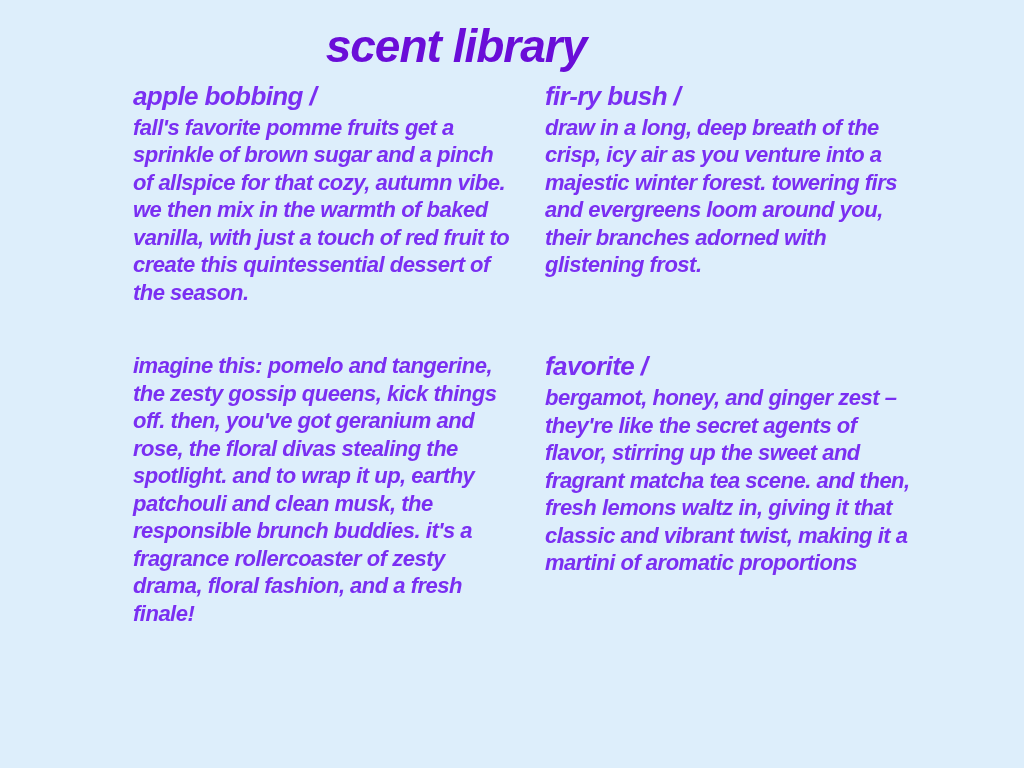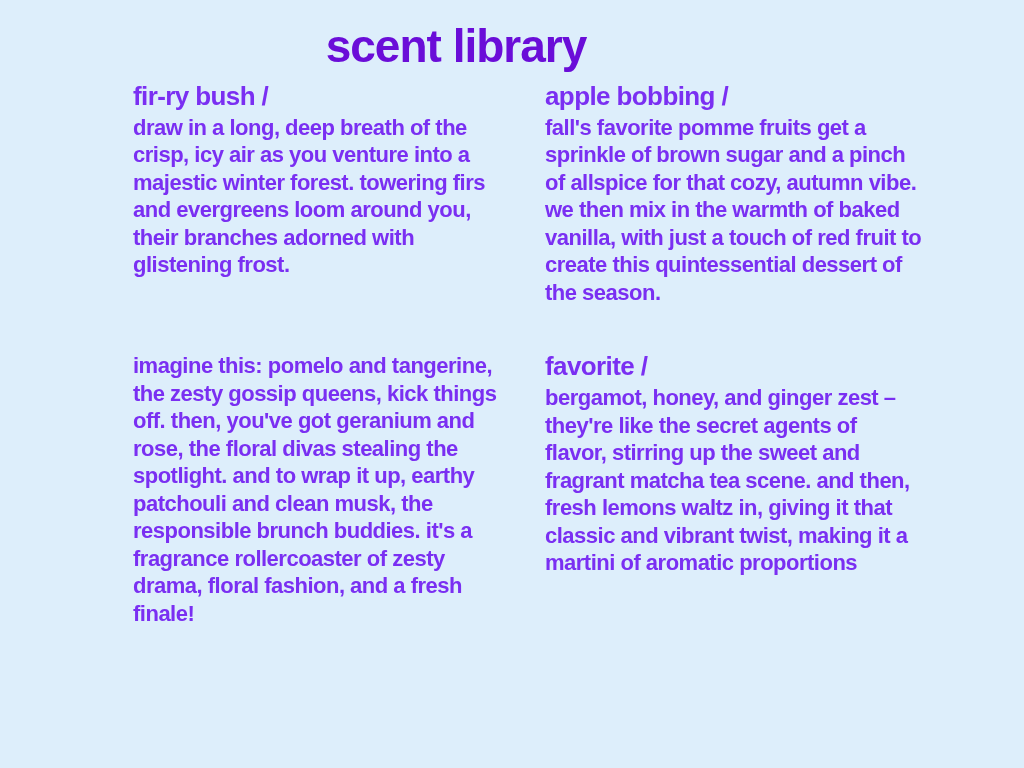--- a/index.html
+++ b/index.html
@@ -11,20 +11,21 @@
     height: 768px;
     background: #ddeefb;
     font-family: "Liberation Sans", sans-serif;
     overflow: hidden;
   }
   .page {
     position: relative;
     width: 912px;
     height: 768px;
     box-sizing: border-box;
+    font-style: italic;
   }
   .page-title {
     text-align: center;
     color: #6a0dd8;
     font-size: 46px;
     font-weight: bold;
     letter-spacing: -1px;
     padding-top: 22px;
     margin: 0;
     line-height: 1.05;
@@ -68,28 +69,28 @@
 </style>
 </head>
 <body>
 
 <div class="page">
 
   <h1 class="page-title">scent library</h1>
 
   <div class="grid">
 
+    <div class="entry col-left">
+      <div class="entry-name">apple bobbing /</div>
+      <div class="entry-desc">fall's favorite pomme fruits get a sprinkle of brown sugar and a pinch of allspice for that cozy, autumn vibe. we then mix in the warmth of baked vanilla, with just a touch of red fruit to create this quintessential dessert of the season.</div>
+    </div>
+
     <div class="entry col-right">
       <div class="entry-name">fir-ry bush /</div>
       <div class="entry-desc">draw in a long, deep breath of the crisp, icy air as you venture into a majestic winter forest. towering firs and evergreens loom around you, their branches adorned with glistening frost.</div>
-    </div>
-
-    <div class="entry col-left">
-      <div class="entry-name">apple bobbing /</div>
-      <div class="entry-desc">fall's favorite pomme fruits get a sprinkle of brown sugar and a pinch of allspice for that cozy, autumn vibe. we then mix in the warmth of baked vanilla, with just a touch of red fruit to create this quintessential dessert of the season.</div>
     </div>
 
     <div class="entry col-left">
       <div class="entry-desc">imagine this: pomelo and tangerine, the zesty gossip queens, kick things off. then, you've got geranium and rose, the floral divas stealing the spotlight. and to wrap it up, earthy patchouli and clean musk, the responsible brunch buddies. it's a fragrance rollercoaster of zesty drama, floral fashion, and a fresh finale!</div>
     </div>
 
     <div class="entry col-right">
       <div class="entry-name">favorite /</div>
       <div class="entry-desc">bergamot, honey, and ginger zest – they're like the secret agents of flavor, stirring up the sweet and fragrant matcha tea scene. and then, fresh lemons waltz in, giving it that classic and vibrant twist, making it a martini of aromatic proportions</div>
     </div>

